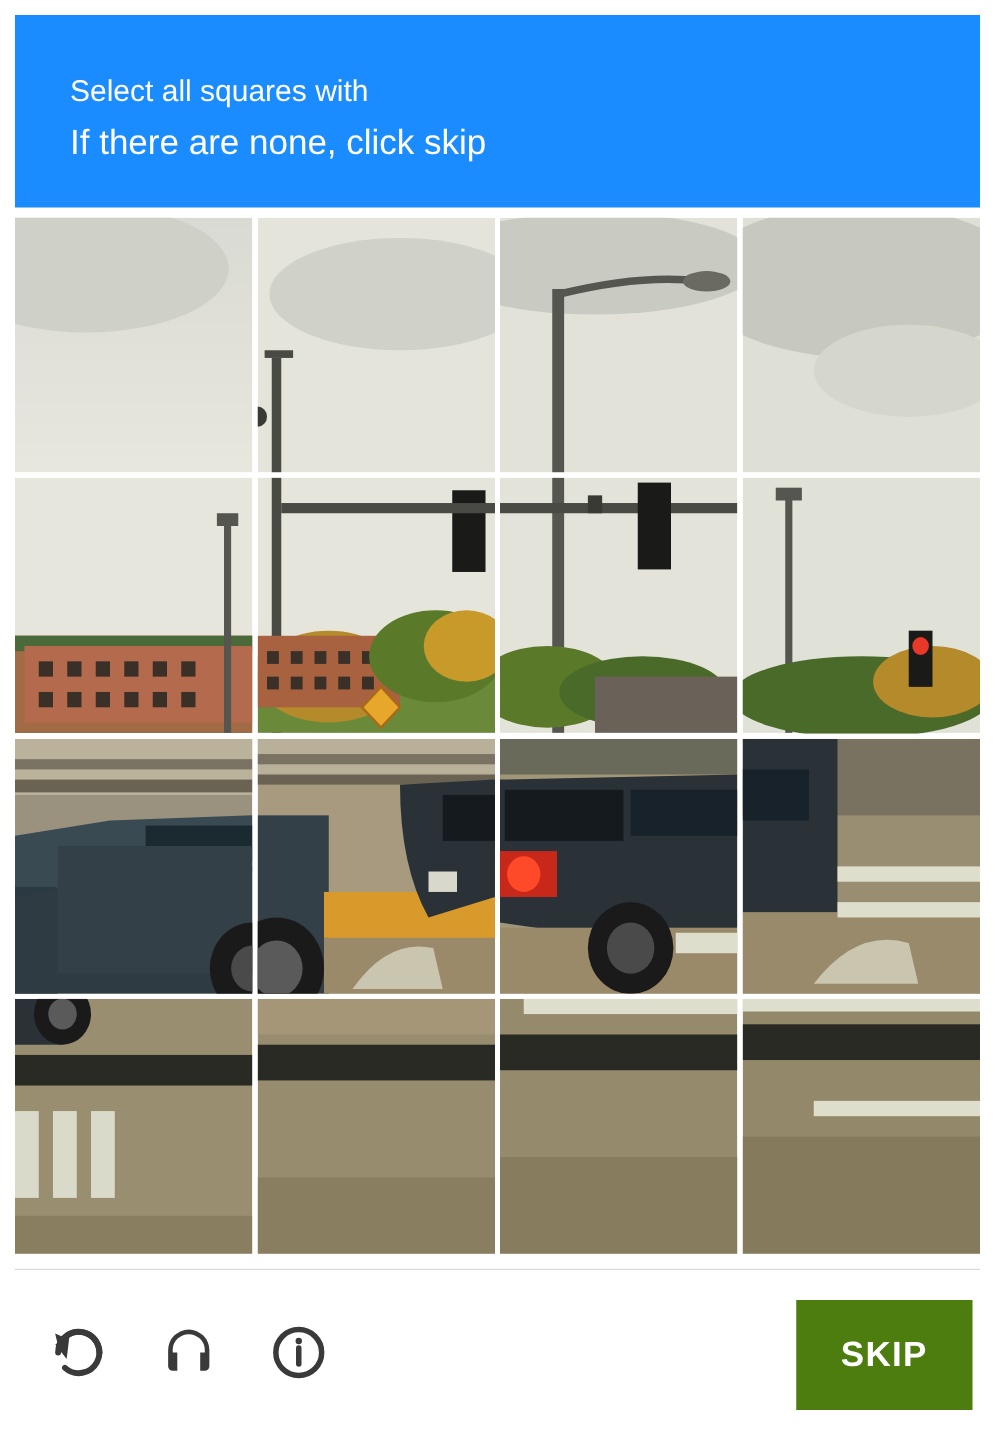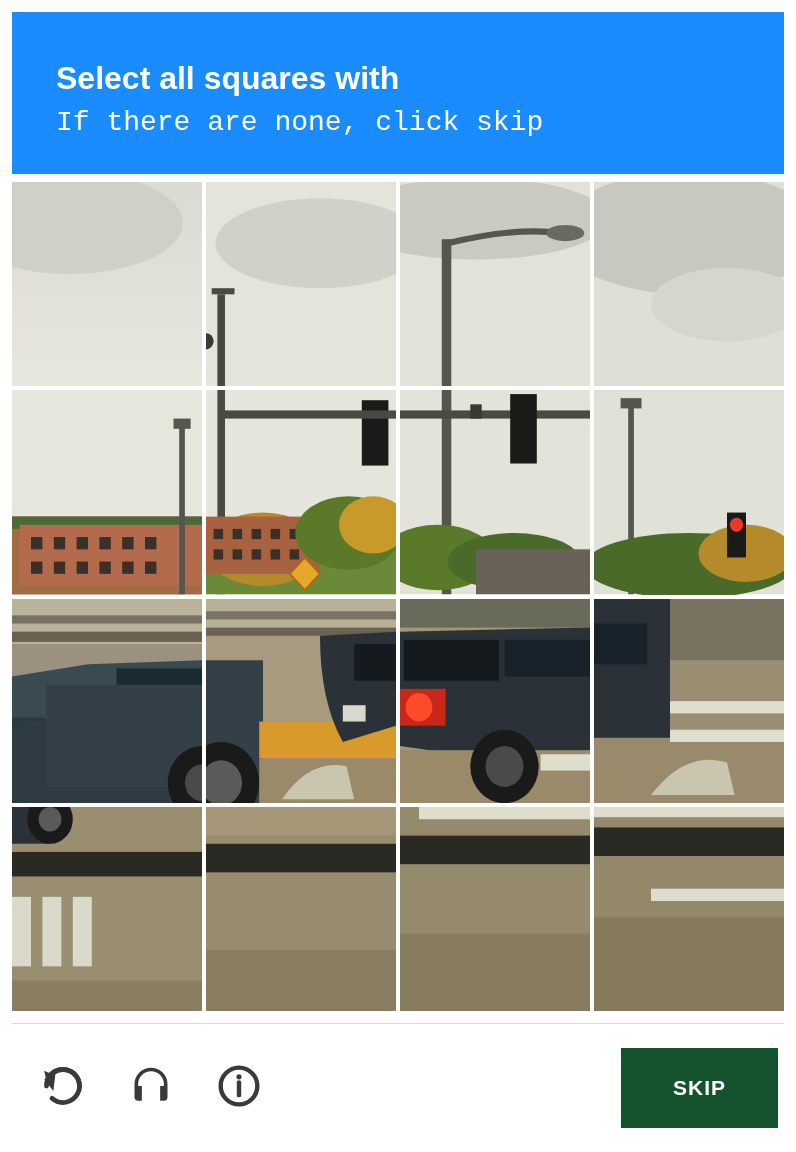--- a/index.html
+++ b/index.html
@@ -4,23 +4,23 @@
 <style>
   * { box-sizing: border-box; margin: 0; padding: 0; }
   html, body { width: 796px; height: 1152px; font-family: Arial, Helvetica, sans-serif; background: #fff; }
   .captcha-container { width: 796px; height: 1152px; padding: 12px 12px 0 12px; display: flex; flex-direction: column; }
   .header {
     background: #1a8cff;
     color: #fff;
     padding: 48px 36px 36px 44px;
     flex: 0 0 auto;
   }
-  .header .line1 { font-size: 32px; font-weight: 700; margin-bottom: 4px; }
+  .header .line1 { font-size: 24px; font-weight: 400; margin-bottom: 4px; }
   .header .target { font-size: 64px; font-weight: 900; line-height: 1.05; letter-spacing: -0.5px; }
-  .header .line3 { font-size: 28px; font-weight: 400; margin-top: 10px; font-family: Liberation Mono, monospace; }
+  .header .line3 { font-size: 28px; font-weight: 400; margin-top: 10px; }
   .grid {
     margin-top: 8px;
     flex: 1 1 auto;
     display: grid;
     grid-template-columns: repeat(4, 1fr);
     grid-template-rows: repeat(4, 1fr);
     gap: 4px;
     position: relative;
     background: #fff;
   }
@@ -40,26 +40,26 @@
     justify-content: space-between;
   }
   .footer-icons { display: flex; gap: 38px; align-items: center; }
   .icon-btn {
     width: 50px; height: 50px;
     display: flex; align-items: center; justify-content: center;
     cursor: pointer; color: #3a3a3a;
   }
   .icon-btn svg { width: 44px; height: 44px; }
   .skip-btn {
-    background: #14532d;
+    background: #4d7c0f;
     color: #fff;
     border: none;
-    font-size: 21px;
+    font-size: 28px;
     font-weight: 700;
-    padding: 28px 52px;
+    padding: 28px 36px;
     cursor: pointer;
     letter-spacing: 1px;
   }
 </style>
 </head>
 <body>
 
 <div class="captcha-container">
 
   <div class="header">

